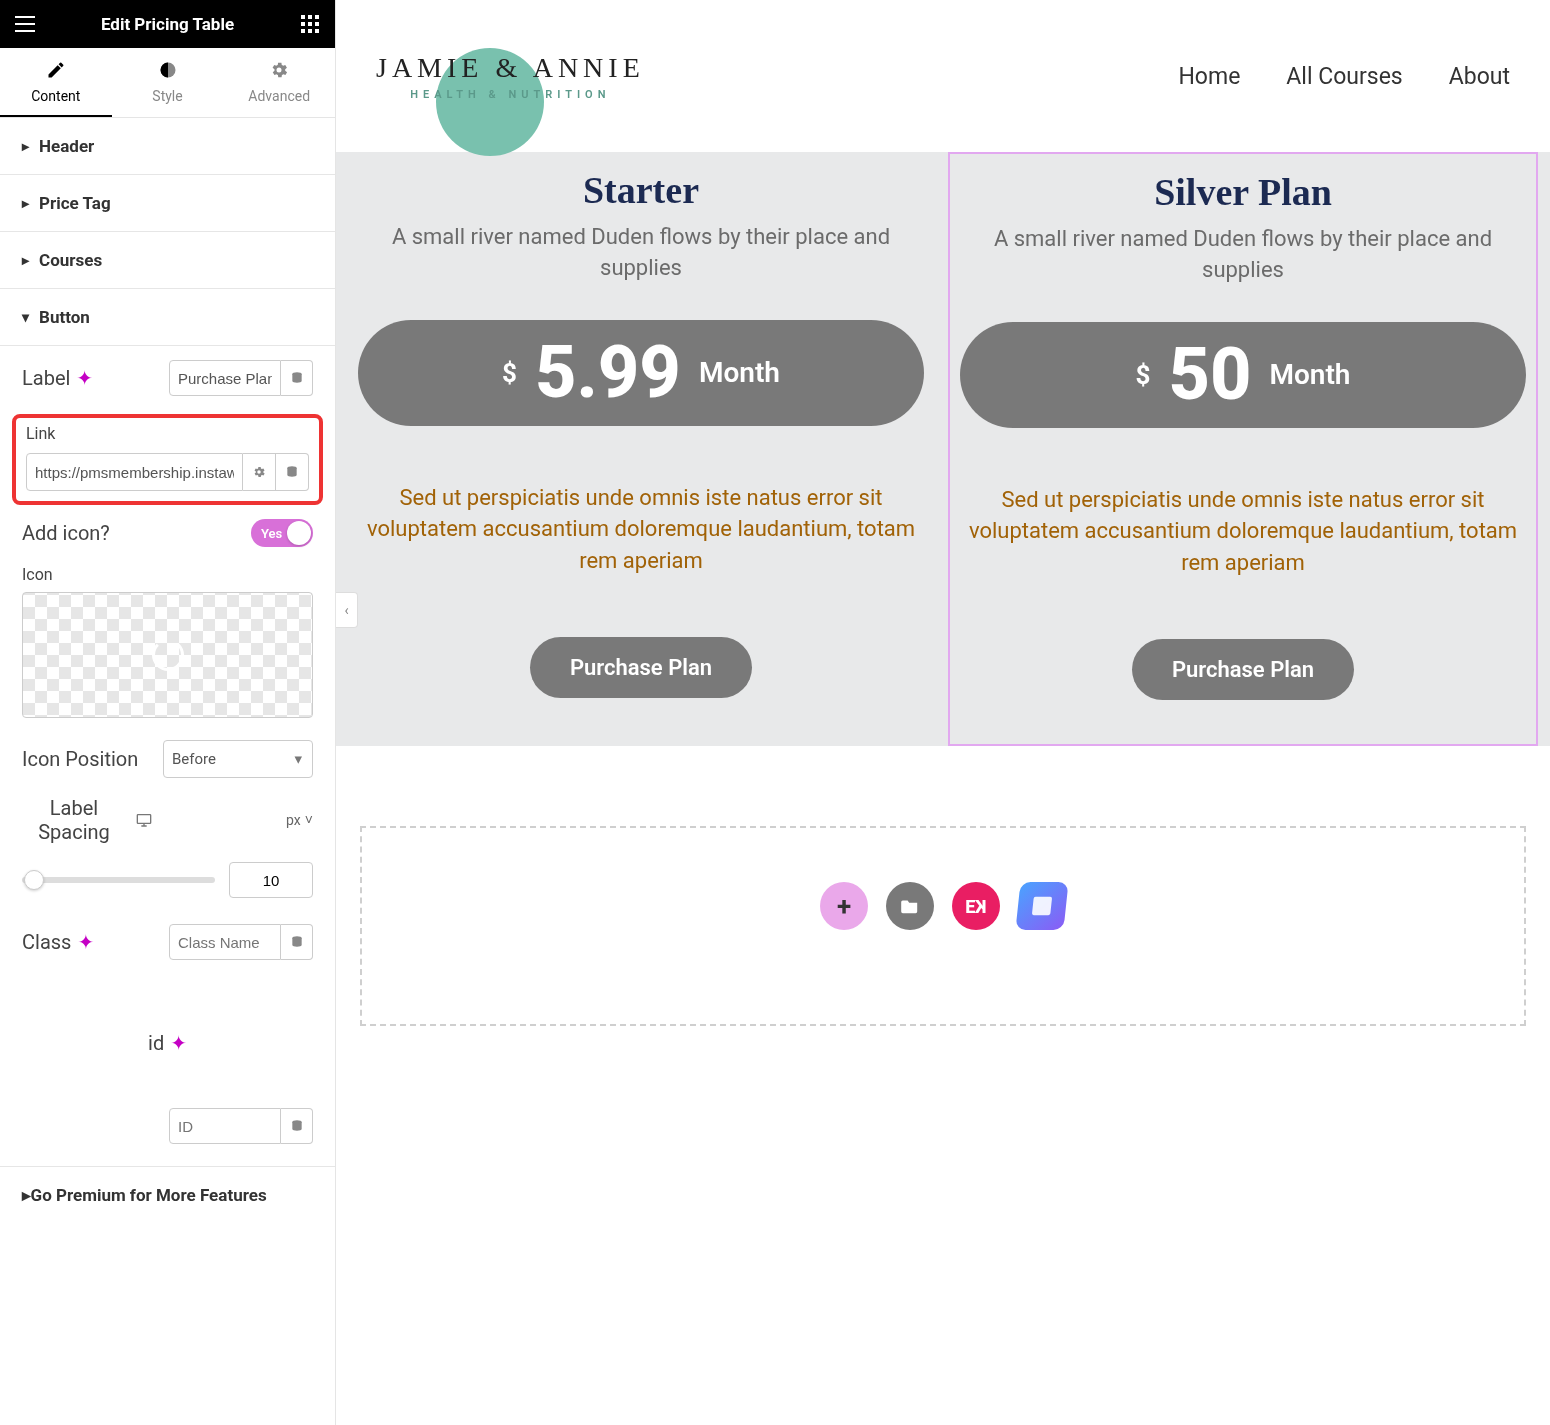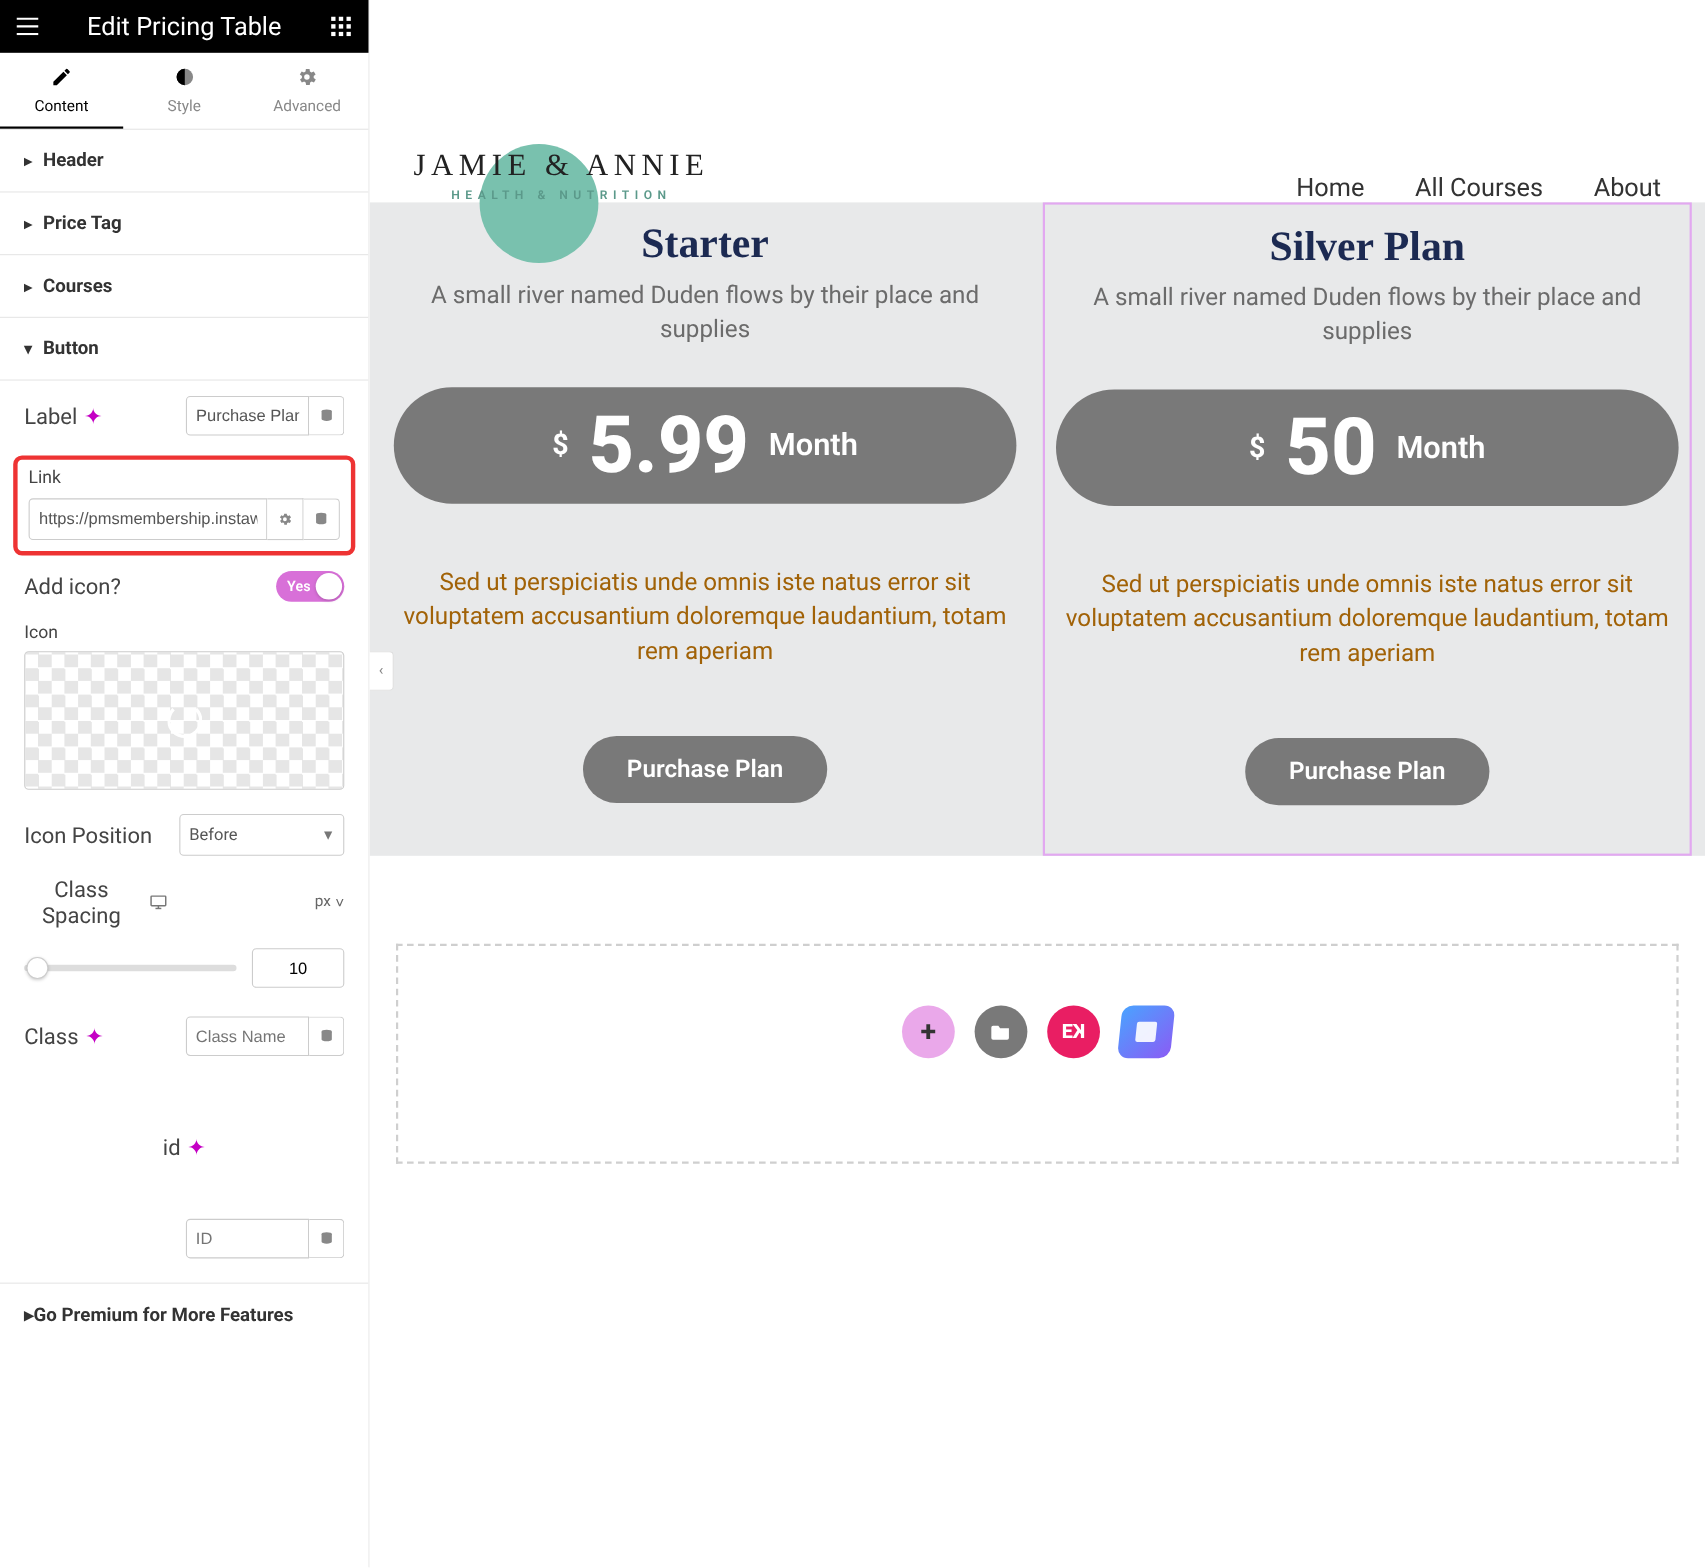--- a/index.html
+++ b/index.html
@@ -3,21 +3,21 @@
 <meta charset="utf-8">
 <style>
   * { box-sizing: border-box; margin: 0; padding: 0; }
   body { font-family: -apple-system, BlinkMacSystemFont, "Segoe UI", Roboto, Helvetica, Arial, sans-serif; width: 1550px; height: 1425px; overflow: hidden; background: #fff; color: #333; }
 
   .app { display: flex; height: 100%; }
   .panel { width: 336px; min-width: 336px; background: #fff; border-right: 1px solid #e5e5e5; display: flex; flex-direction: column; height:100%; }
 
   .panel-header { height: 48px; background: #000; color: #fff; display: flex; align-items: center; justify-content: space-between; padding: 0 14px; }
   .panel-header .menu-icon, .panel-header .grid-icon { width: 22px; height: 22px; display:flex; align-items:center; justify-content:center; cursor:pointer; }
-  .panel-title { font-size: 23px; font-weight: 400; }
+  .panel-title { font-size: 17px; font-weight: 700; }
 
   .tabs { display: flex; border-bottom: 1px solid #e5e5e5; }
   .tab { flex:1; text-align:center; padding: 12px 0 10px; cursor:pointer; color:#888; }
   .tab.active { color:#000; border-bottom: 2px solid #000; }
   .tab svg { display:block; margin:0 auto 6px; }
   .tab-label { font-size:14px; }
 
   .sections { flex:1; overflow-y:auto; }
   .section-row { display:flex; align-items:center; padding: 18px 22px; border-bottom:1px solid #e6e6e6; cursor:pointer; font-weight:700; font-size:17px; }
   .section-row .arrow { margin-right: 10px; font-size: 14px; }
@@ -54,21 +54,21 @@
   .slider-knob { position:absolute; left:6%; top:50%; width:20px; height:20px; border-radius:50%; background:#fff; border:1px solid #ccc; box-shadow:0 1px 3px rgba(0,0,0,.2); transform:translate(-50%,-50%); }
   .num-input { width:84px; height:36px; border:1px solid #ccc; border-radius:4px; text-align:center; font-size:15px; }
 
   .ai-spark { color:#c400c4; }
   .device-icon { color:#777; }
 
   .premium-row { display:flex; align-items:center; padding:18px 22px; border-top:1px solid #e6e6e6; font-weight:700; font-size:17px; cursor:pointer; margin-top:auto; }
 
   
   .canvas { flex:1; background:#fff; position:relative; overflow:hidden; }
-  .site-header { height:184px; display:flex; align-items:flex-end; padding:0 40px; }
+  .site-header { height:152px; display:flex; align-items:center; padding:0 40px; }
   .logo-wrap { display:flex; align-items:center; gap:8px; position:relative; }
   .logo-ball { width:108px; height:108px; border-radius:50%; background:#79c1ae; position:absolute; left:60px; top:-4px; z-index:0; }
   .logo-text { position:relative; z-index:1; text-align:center; }
   .brand { font-family: Georgia, "Times New Roman", serif; font-size:28px; letter-spacing:5px; font-weight:500; color:#222; }
   .tagline { font-size:11px; letter-spacing:5px; color:#5b998a; margin-top:4px; font-weight:600; }
   .nav { margin-left:auto; display:flex; gap:46px; font-size:23px; color:#333; }
 
   .plans { display:flex; gap:14px; padding: 0 12px; background:#e8e9ea; min-height:560px; }
   .plan { flex:1; padding:16px 10px 44px; text-align:center; }
   .plan.active { border:2px solid #e2a8f0; }
@@ -212,21 +212,21 @@
           <span class="ctrl-label">Icon Position</span>
           <div class="ctrl-input-wrap">
             <div class="select">
                 <span>Before</span>
               </div>
           </div>
         </div>
 
         <div class="ctrl-row" style="justify-content:space-between;">
           <span class="ctrl-label" style="gap:10px;">
-              <span>Class Spacing</span>
+              <span>Label Spacing</span>
               <span class="device-icon">
                 <svg width="16" height="14" viewBox="0 0 24 20" fill="none" stroke="#777" stroke-width="2">
                   <rect x="2" y="2" width="20" height="13" rx="1"></rect>
                   <path d="M8 19h8M12 15v4"></path>
                 </svg>
               </span>
             </span>
           <span class="unit"><span>px</span> ˅</span>
         </div>
         <div class="slider-row" style="margin-bottom:26px;">

